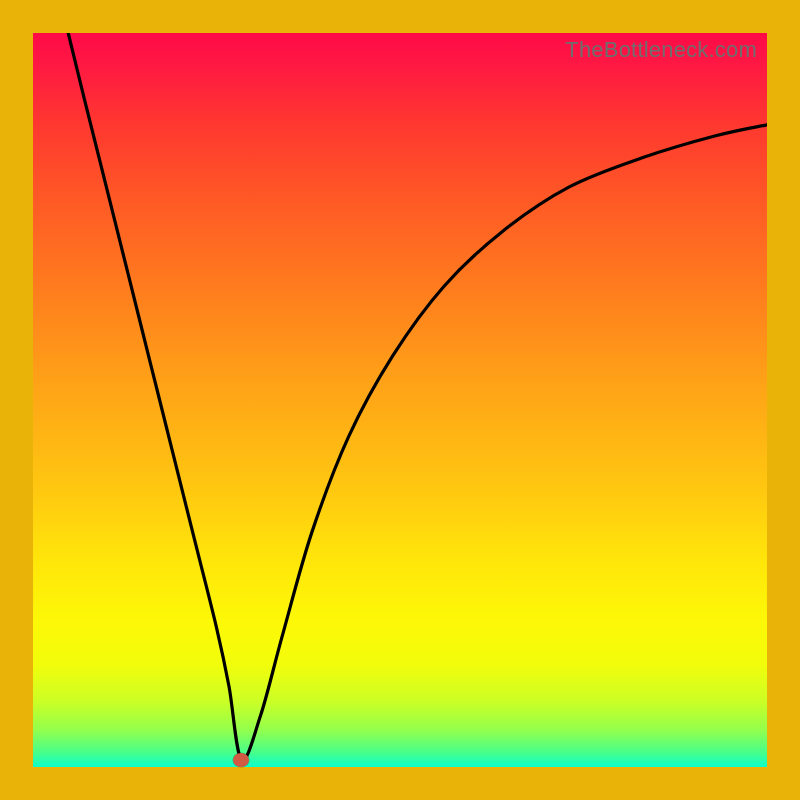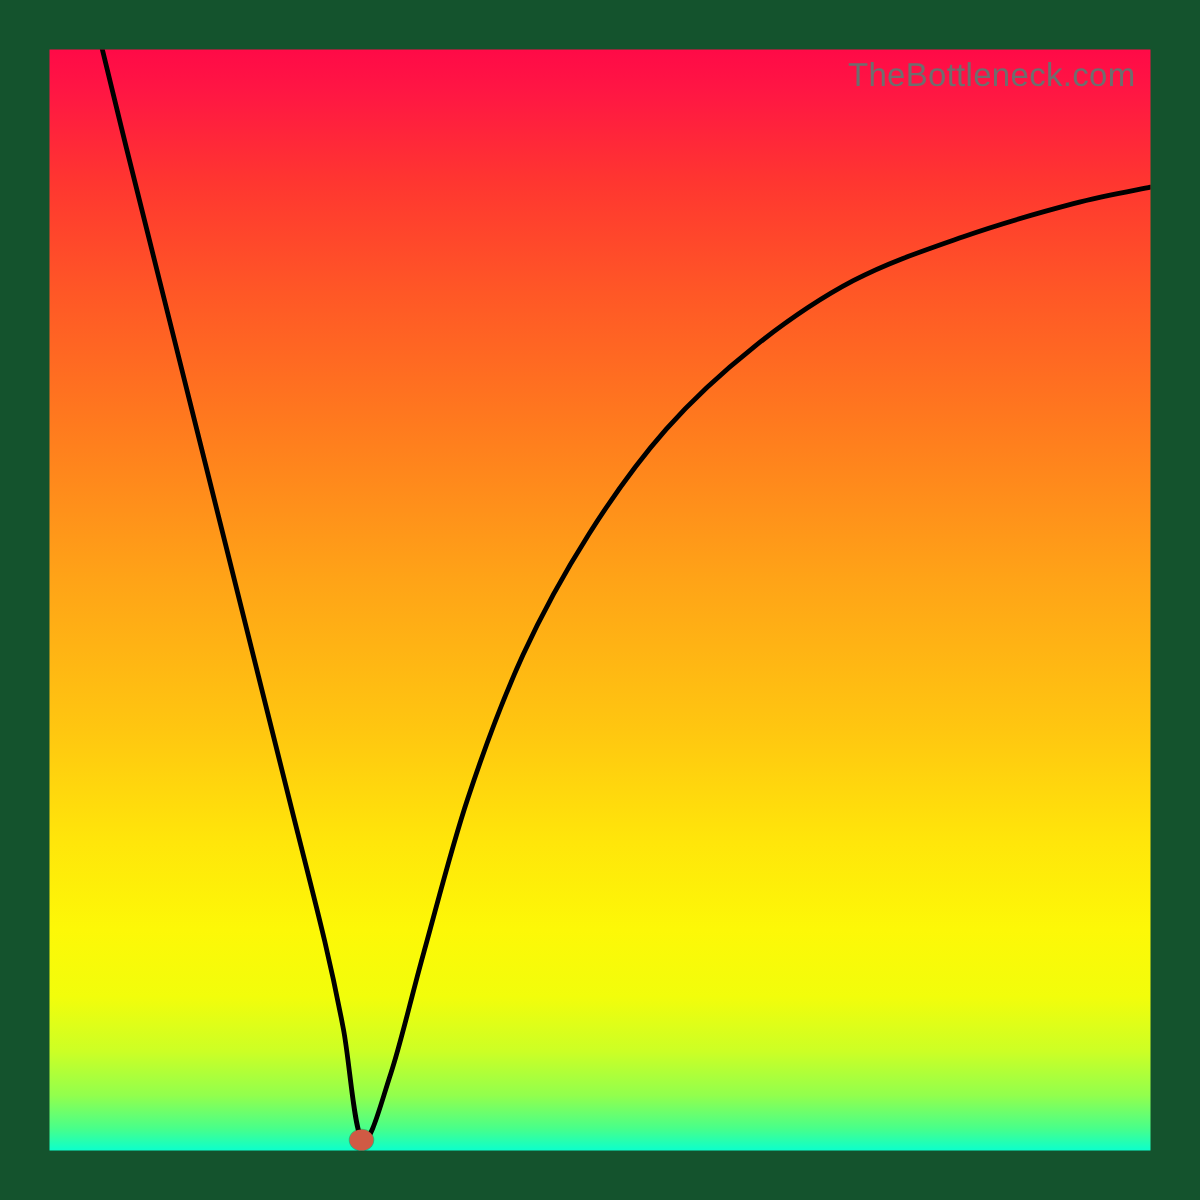--- a/index.html
+++ b/index.html
@@ -7,21 +7,21 @@
     width: 800px;
     height: 800px;
     overflow: hidden;
     background: #000;
     font-family: Arial, Helvetica, sans-serif;
   }
   .chart-outer {
     position: absolute;
     left: 0; top: 0;
     width: 800px; height: 800px;
-    background: #14532d;
+    background: #eab308;
   }
   .plot-area {
     position: absolute;
     left: 33px;
     top: 33px;
     width: 734px;
     height: 734px;
     
     background: linear-gradient(to bottom,
       #ff0a47 0%,

